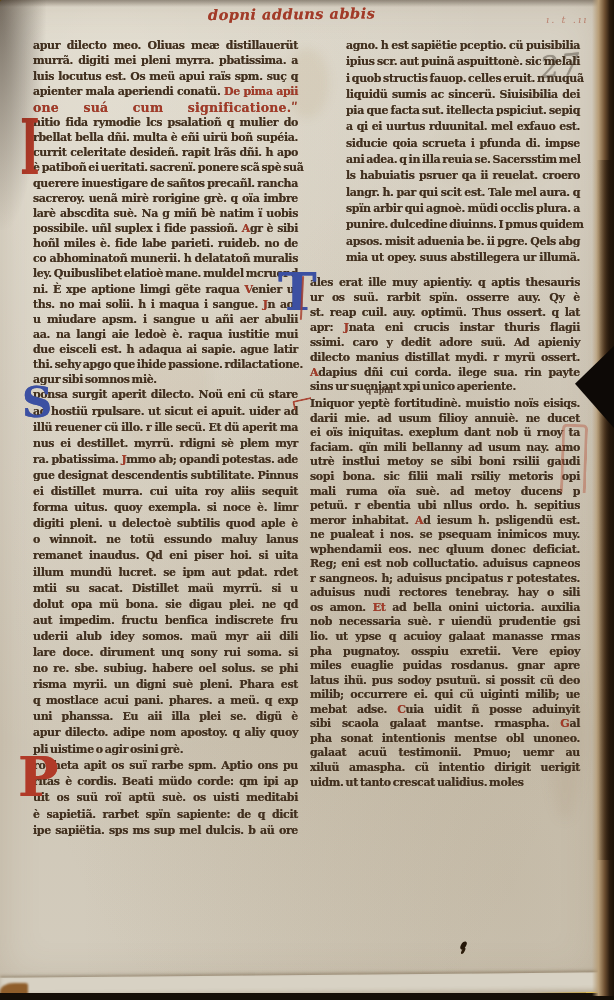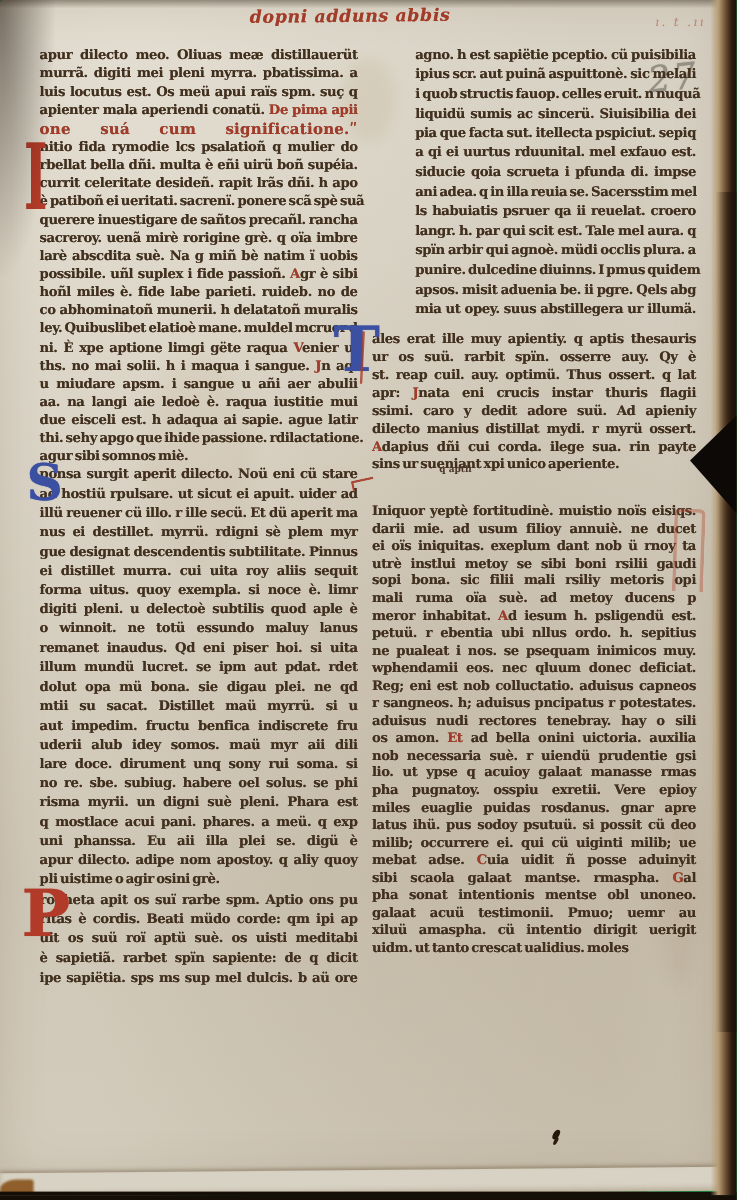--- a/index.html
+++ b/index.html
@@ -1,17 +1,17 @@
 <!DOCTYPE html>
 <html><head>
 <meta charset="utf-8">
 <style>
   html,body{margin:0;padding:0;background:#140e07;}
   #stage{position:relative;width:614px;height:996px;overflow:hidden;
-         font-family:"DejaVu Serif", serif;background:#22c55e;}
+         font-family:"DejaVu Serif", serif;background:#eab308;}
 
   
   .page{position:absolute;left:0;top:0;width:600px;height:982px;
     background:
       radial-gradient(ellipse at 18% 8%, rgba(255,252,240,.28), rgba(255,252,240,0) 55%),
       radial-gradient(ellipse at 85% 90%, rgba(120,95,55,.14), rgba(120,95,55,0) 60%),
       radial-gradient(ellipse at 50% 55%, rgba(140,115,75,.08), rgba(140,115,75,0) 70%),
       linear-gradient(180deg,#d8d2c5 0%,#d4cdbf 40%,#cfc7b7 75%,#d3ccbd 100%);
     border-radius:2px 0 10px 4px;
     box-shadow:inset 0 0 40px rgba(110,85,50,.18);}
@@ -71,21 +71,21 @@
 
   
   .p-left-0 .line{height:15.4px;line-height:15.4px;}
   .p-left-1 .line{height:15.15px;line-height:15.15px;}
   .p-left-2 .line{height:16.1px;line-height:16.1px;}
   .p-left-3 .line{height:16.4px;line-height:16.4px;}
   .p-right-0 .line{height:16.3px;line-height:16.3px;margin-left:36px;}
   .p-right-1 .line{height:14.9px;line-height:14.9px;}
   .p-right-2 .line{height:14.55px;line-height:14.55px;}
   .p-right-1{margin-top:10px;}
-  .p-right-2{margin-top:24px;}
+  .p-right-2{margin-top:2px;}
 
   
   .initial{position:absolute;font-weight:bold;line-height:.85;}
   .initial.red{color:#b13a28;text-shadow:0 0 .6px rgba(177,58,40,.8);}
   .initial.blue{color:#3c50a2;text-shadow:0 0 .6px rgba(60,80,162,.8);}
   .p-left-1 .initial{left:-13px;top:1px;font-size:76px;transform:scaleX(.55);transform-origin:left top;}
   .p-left-2 .initial{left:-11px;top:-2px;font-size:42px;}
   .p-left-3 .initial{left:-15px;top:-3px;font-size:54px;}
   .p-right-1 .initial{left:-32px;top:-6px;font-size:52px;}
   .p-right-1 .initial::after{content:"";position:absolute;left:23px;top:6px;width:2px;height:44px;
@@ -135,29 +135,30 @@
           <div class="line"><span>due eisceli est. h adaqua ai sapie. ague latir</span></div>
           <div class="line"><span>thi. sehy apgo que ihide passione. rdilactatione.</span></div>
           <div class="line short"><span>agur sibi somnos miè.</span></div>
         </div>
         <div class="para p-left-2">
           <span class="initial blue">S</span>
           <div class="line"><span>ponsa surgit aperit dilecto. Noü eni cü stare</span></div>
           <div class="line"><span>ad hostiü rpulsare. ut sicut ei apuit. uider ad</span></div>
           <div class="line"><span>illü reuener cü illo. r ille secü. Et dü aperit ma</span></div>
           <div class="line"><span>nus ei destillet. myrrü. rdigni sè plem myr</span></div>
+          <div class="line"><span>ra. pbatissima. </span><span class="red">J</span><span>mmo ab; opandi potestas. ade</span></div>
           <div class="line"><span>gue designat descendentis subtilitate. Pinnus</span></div>
           <div class="line"><span>ei distillet murra. cui uita roy aliis sequit</span></div>
           <div class="line"><span>forma uitus. quoy exempla. si noce è. limr</span></div>
           <div class="line"><span>digiti pleni. u delectoè subtilis quod aple è</span></div>
           <div class="line"><span>o winnoit. ne totü essundo maluy lanus</span></div>
           <div class="line"><span>remanet inaudus. Qd eni piser hoi. si uita</span></div>
           <div class="line"><span>illum mundü lucret. se ipm aut pdat. rdet</span></div>
+          <div class="line"><span>mtii su sacat. Distillet maü myrrü. si u</span></div>
           <div class="line"><span>dolut opa mü bona. sie digau plei. ne qd</span></div>
-          <div class="line"><span>mtii su sacat. Distillet maü myrrü. si u</span></div>
           <div class="line"><span>aut impedim. fructu benfica indiscrete fru</span></div>
           <div class="line"><span>uderii alub idey somos. maü myr aii dili</span></div>
           <div class="line"><span>lare doce. dirument unq sony rui soma. si</span></div>
           <div class="line"><span>no re. sbe. subiug. habere oel solus. se phi</span></div>
           <div class="line"><span>risma myrii. un digni suè pleni. Phara est</span></div>
           <div class="line"><span>q mostlace acui pani. phares. a meü. q exp</span></div>
           <div class="line"><span>uni phanssa. Eu aii illa plei se. digü è</span></div>
           <div class="line"><span>apur dilecto. adipe nom apostoy. q aliy quoy</span></div>
           <div class="line short"><span>pli uistime o agir osini grè.</span></div>
         </div>
@@ -195,25 +196,26 @@
           <div class="line"><span>apr: </span><span class="red">J</span><span>nata eni crucis instar thuris flagii</span></div>
           <div class="line"><span>ssimi. caro y dedit adore suü. Ad apieniy</span></div>
           <div class="line"><span>dilecto manius distillat mydi. r myrü ossert.</span></div>
           <div class="line"><span class="red">A</span><span>dapius dñi cui corda. ilege sua. rin payte</span></div>
           <div class="line short"><span>sins ur sueniant xpi unico aperiente.</span></div>
         </div>
         <div class="para p-right-2">
           <div class="line"><span>Iniquor yeptè fortitudinè. muistio noïs eisiqs.</span></div>
           <div class="line"><span>darii mie. ad usum filioy annuiè. ne ducet</span></div>
           <div class="line"><span>ei oïs iniquitas. exeplum dant nob ü rnoy ta</span></div>
+          <div class="line"><span>faciam. qïn mili bellanny ad usum nay. amo</span></div>
           <div class="line"><span>utrè instlui metoy se sibi boni rsilii gaudi</span></div>
           <div class="line"><span>sopi bona. sic filii mali rsiliy metoris opi</span></div>
           <div class="line"><span>mali ruma oïa suè. ad metoy ducens p</span></div>
+          <div class="line"><span>petuü. r ebentia ubi nllus ordo. h. sepitius</span></div>
           <div class="line"><span>meror inhabitat. </span><span class="red">A</span><span>d iesum h. psligendü est.</span></div>
-          <div class="line"><span>petuü. r ebentia ubi nllus ordo. h. sepitius</span></div>
           <div class="line"><span>ne pualeat i nos. se psequam inimicos muy.</span></div>
           <div class="line"><span>wphendamii eos. nec qluum donec deficiat.</span></div>
           <div class="line"><span>Reg; eni est nob colluctatio. aduisus capneos</span></div>
           <div class="line"><span>r sangneos. h; aduisus pncipatus r potestates.</span></div>
           <div class="line"><span>aduisus nudi rectores tenebray. hay o sili</span></div>
           <div class="line"><span>os amon. </span><span class="red">Et</span><span> ad bella onini uictoria. auxilia</span></div>
           <div class="line"><span>nob necessaria suè. r uiendü prudentie gsi</span></div>
           <div class="line"><span>lio. ut ypse q acuioy galaat manasse rmas</span></div>
           <div class="line"><span>pha pugnatoy. osspiu exretii. Vere epioy</span></div>
           <div class="line"><span>miles euaglie puidas rosdanus. gnar apre</span></div>

